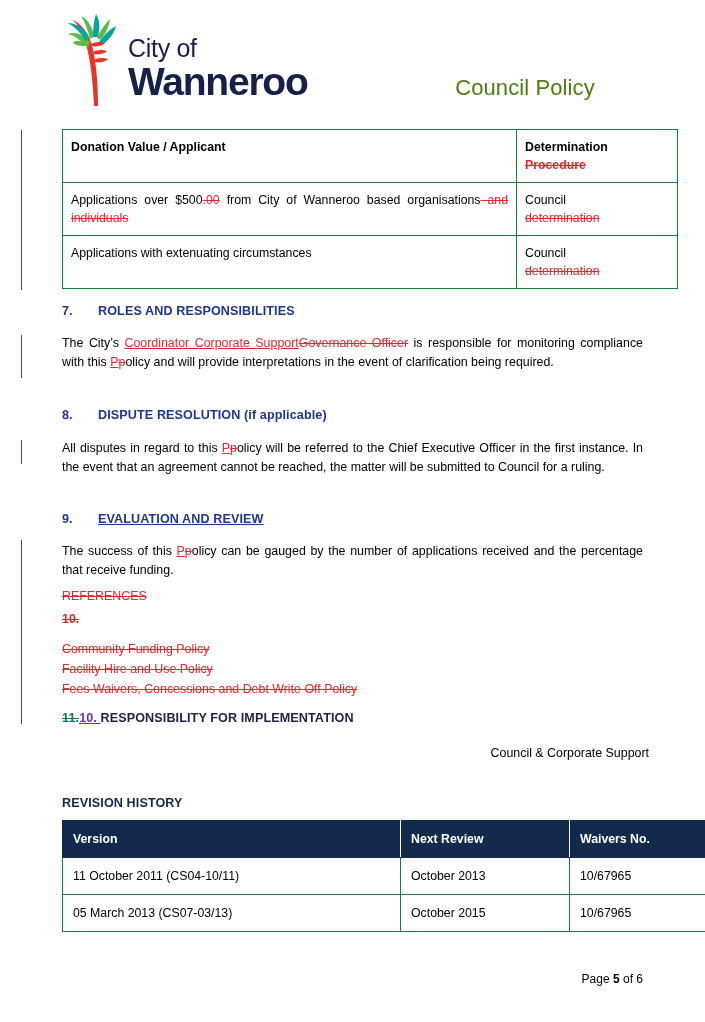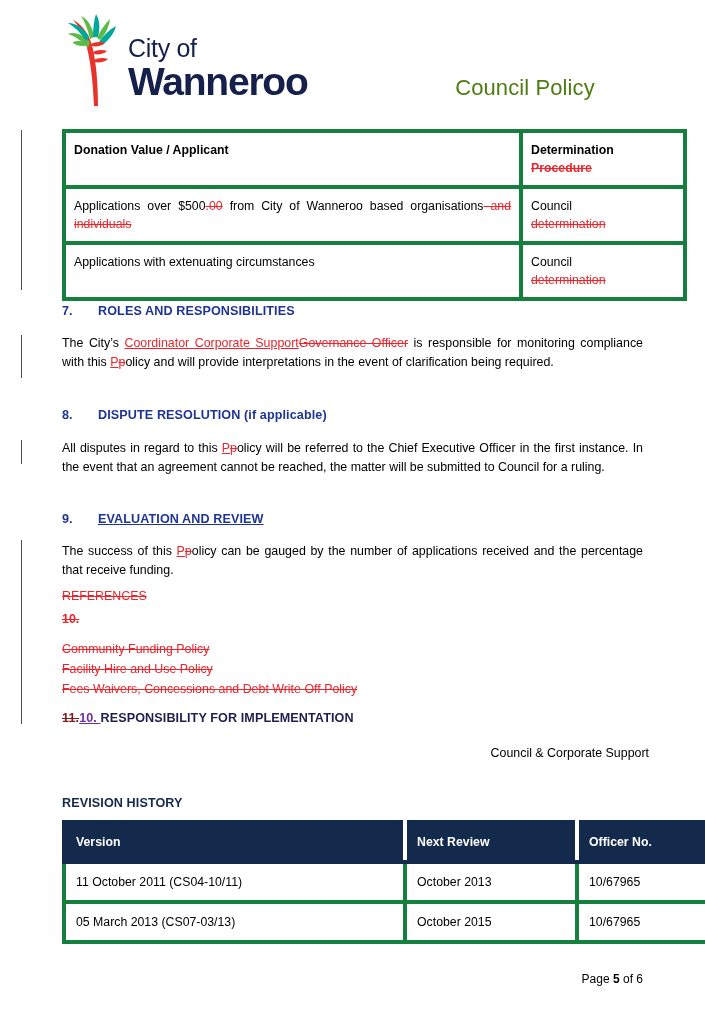--- a/index.html
+++ b/index.html
@@ -85,21 +85,21 @@
     background: #4d4d4d;
   }
 
   
   .tbl {
     position: absolute;
     border-collapse: collapse;
     table-layout: fixed;
   }
   .tbl td, .tbl th {
-    border: 4px solid #15803d;
+    border: 1px solid #15803d;
     vertical-align: top;
     padding: 8px 8px 8px 8px;
     font-size: 12.3px;
     line-height: 1.47;
     text-align: left;
     font-weight: normal;
   }
 
   #determination-table {
     left: 62px;
@@ -160,21 +160,21 @@
     font-size: 12.4px;
     line-height: 1.56;
     text-align: right;
     color: #000000;
   }
 
   
   .ins { color: #e8262d; text-decoration: underline; }
   .del { color: #e8262d; text-decoration: line-through; }
   .ins-p { color: #7030a0; text-decoration: underline; }
-  .del-p { color: #7f1d1d; text-decoration: line-through; }
+  .del-p { color: #0f766e; text-decoration: line-through; }
 
   .ref-line {
     position: absolute;
     left: 62px;
     font-size: 12.4px;
     line-height: 1.56;
     color: #e8262d;
     text-decoration: line-through;
     white-space: nowrap;
   }
@@ -302,21 +302,21 @@
 
   <div class="resp-heading"><span class="del-p">11.</span><span class="ins-p">10. </span><span>RESPONSIBILITY FOR IMPLEMENTATION</span></div>
   <div class="plain" style="top:744px;">Council &amp; Corporate Support</div>
 
   <div class="rev-title">REVISION HISTORY</div>
   <table class="tbl" id="revision-table">
     <thead>
       <tr>
         <td class="rc1">Version</td>
         <td class="rc2">Next Review</td>
-        <td class="rc3">Officer No.</td>
+        <td class="rc3">Waivers No.</td>
       </tr>
     </thead>
     <tbody>
       <tr>
         <td class="rc1">11 October 2011 (CS04-10/11)</td>
         <td class="rc2">October 2013</td>
         <td class="rc3">10/67965</td>
       </tr>
       <tr>
         <td class="rc1">05 March 2013 (CS07-03/13)</td>

